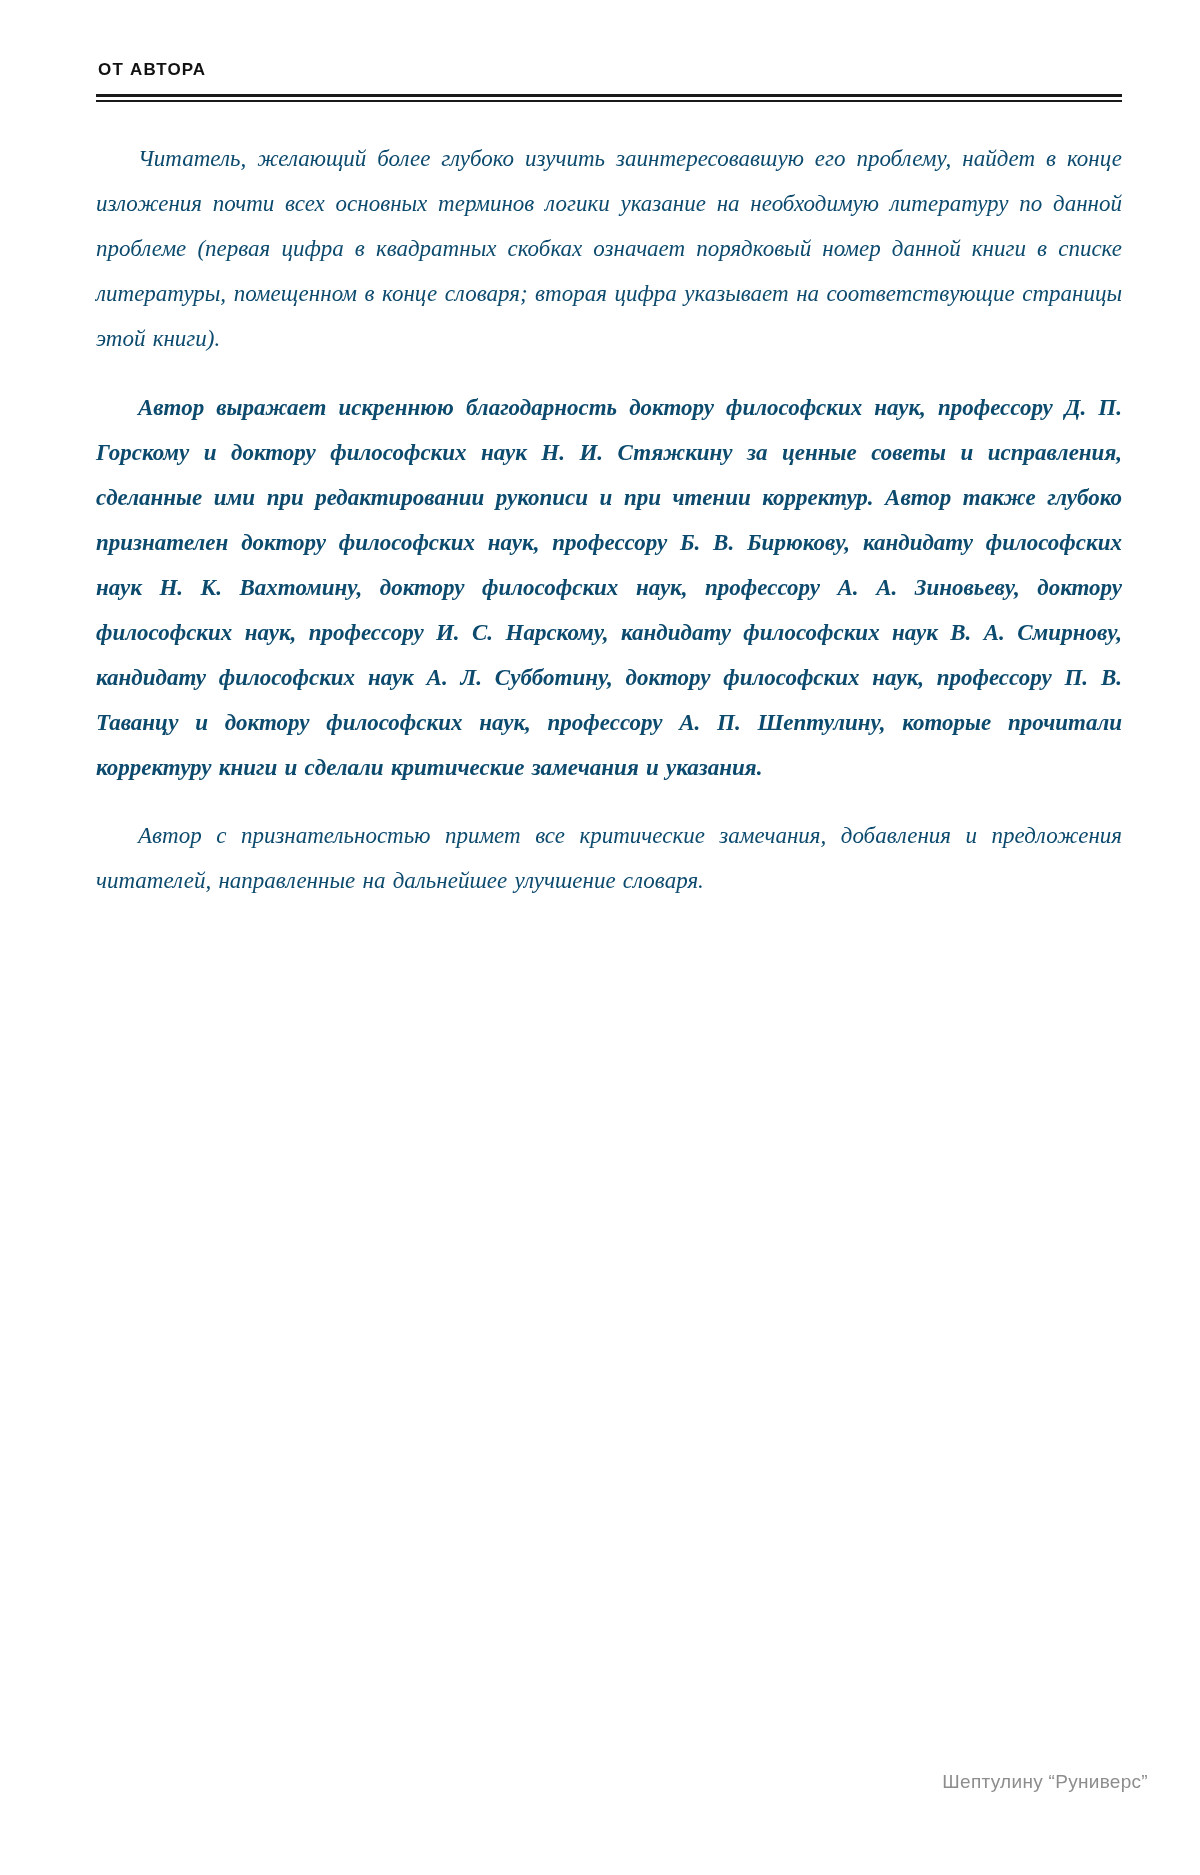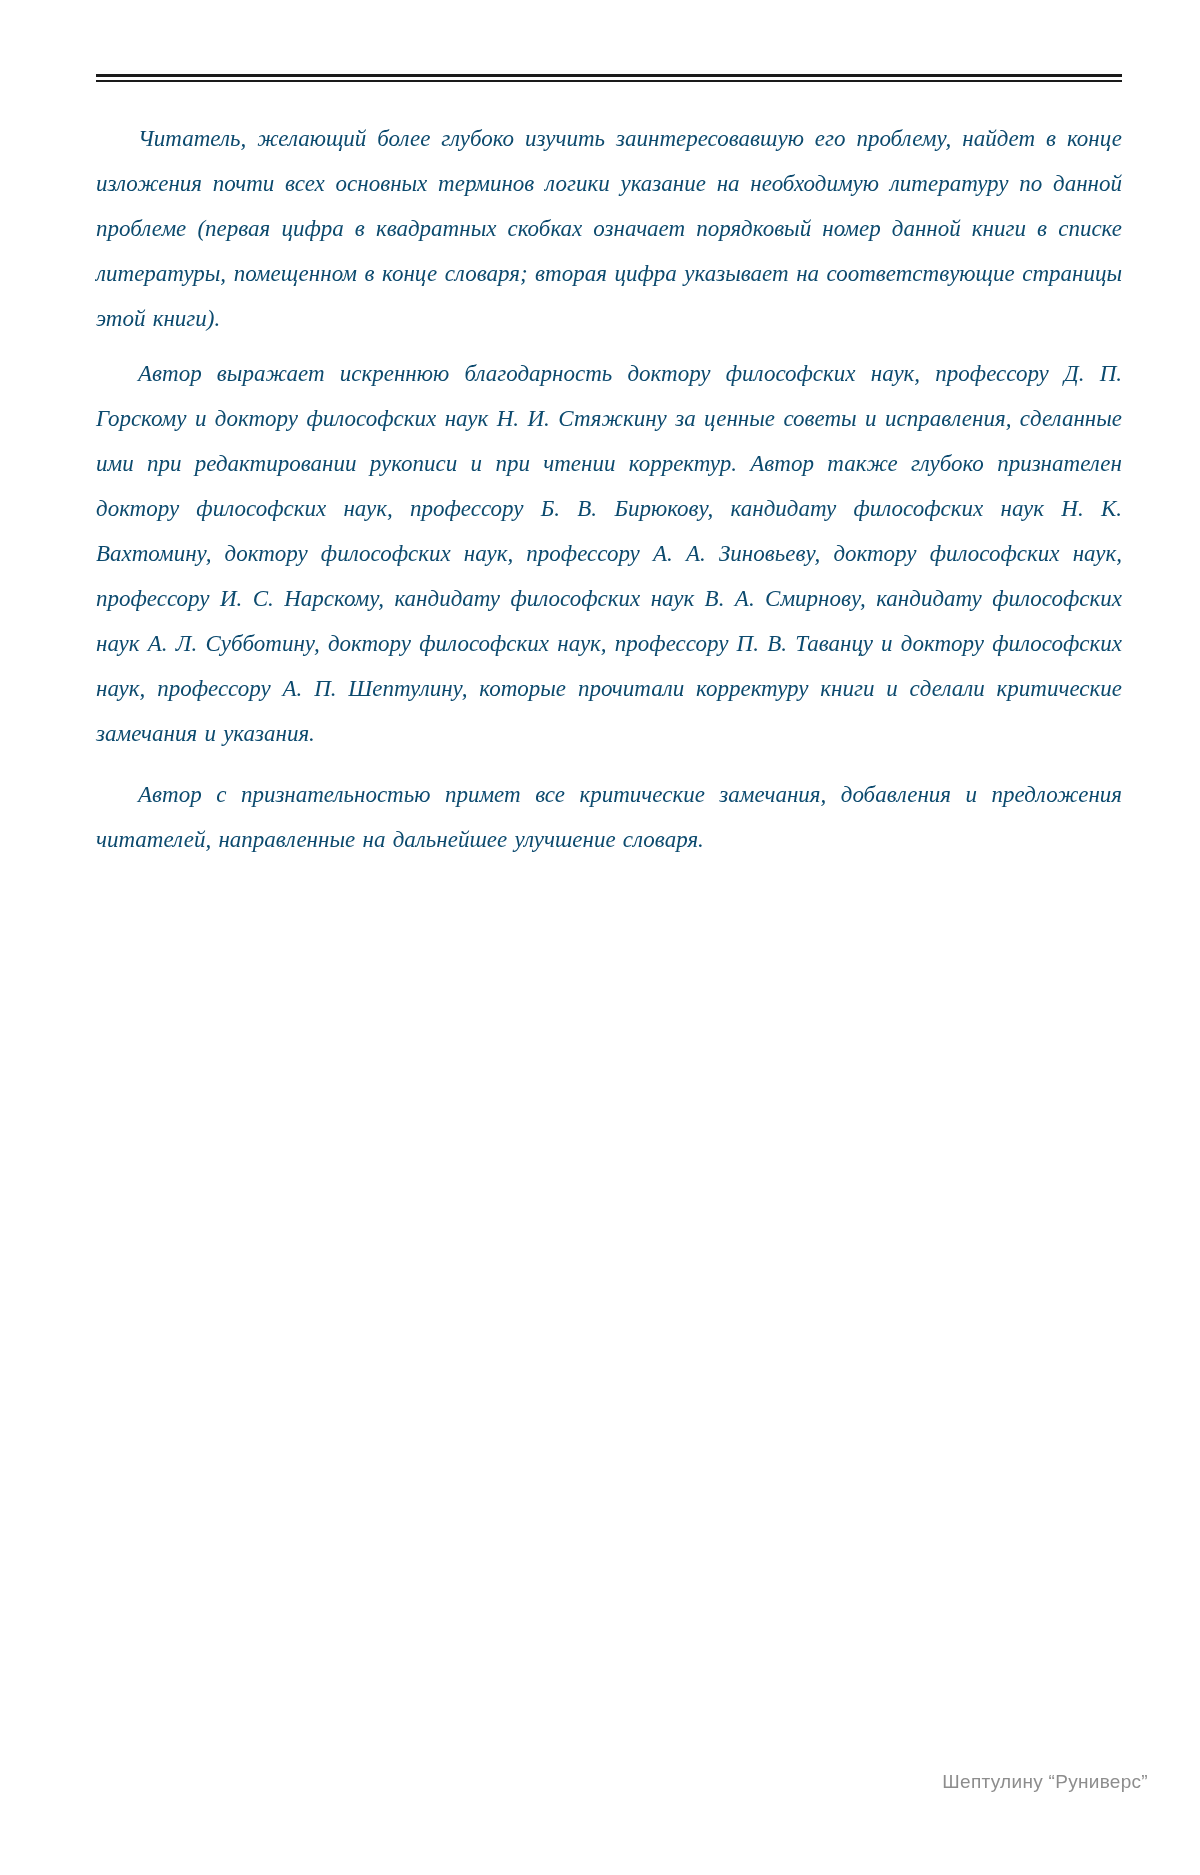--- a/index.html
+++ b/index.html
@@ -73,42 +73,44 @@
     color: #0c4a6e;
     margin: 0 0 4px 0;
     text-indent: 42px;
     word-spacing: 1.5px;
     -webkit-font-smoothing: antialiased;
   }
   .para:last-child {
     margin-bottom: 0;
   }
   .para.p2 {
-    margin-top: 10px;
+    margin-top: 24px;
+    font-weight: bold;
   }
   .para.p3 {
-    margin-top: 16px;
+    margin-top: 23px;
   }
 
   .footer-credit {
     position: absolute;
     right: 52px;
     bottom: 82px;
     font-family: "Liberation Sans", sans-serif;
     font-size: 19px;
     color: #8d8d8d;
     letter-spacing: 0.3px;
   }
 </style>
 </head>
 <body>
 
 <div class="page">
   <div class="page-inner">
 
+    <div class="running-head">ОТ АВТОРА</div>
 
     <div class="rule-group">
       <div class="rule-thick"></div>
       <div class="rule-gap"></div>
       <div class="rule-thin"></div>
     </div>
 
     <div class="body-text">
       <p class="para p1">Читатель, желающий более глубоко изучить заинтересовавшую его проблему, найдет в конце изложения почти всех основных терминов логики указание на необходимую литературу по данной проблеме (первая цифра в квадратных скобках означает порядковый номер данной книги в списке литературы, помещенном в конце словаря; вторая цифра указывает на соответствующие страницы этой книги).</p>
       <p class="para p2">Автор выражает искреннюю благодарность доктору философских наук, профессору Д. П. Горскому и доктору философских наук Н. И. Стяжкину за ценные советы и исправления, сделанные ими при редактировании рукописи и при чтении корректур. Автор также глубоко признателен доктору философских наук, профессору Б. В. Бирюкову, кандидату философских наук Н. К. Вахтомину, доктору философских наук, профессору А. А. Зиновьеву, доктору философских наук, профессору И. С. Нарскому, кандидату философских наук В. А. Смирнову, кандидату философских наук А. Л. Субботину, доктору философских наук, профессору П. В. Таванцу и доктору философских наук, профессору А. П. Шептулину, которые прочитали корректуру книги и сделали критические замечания и указания.</p>

